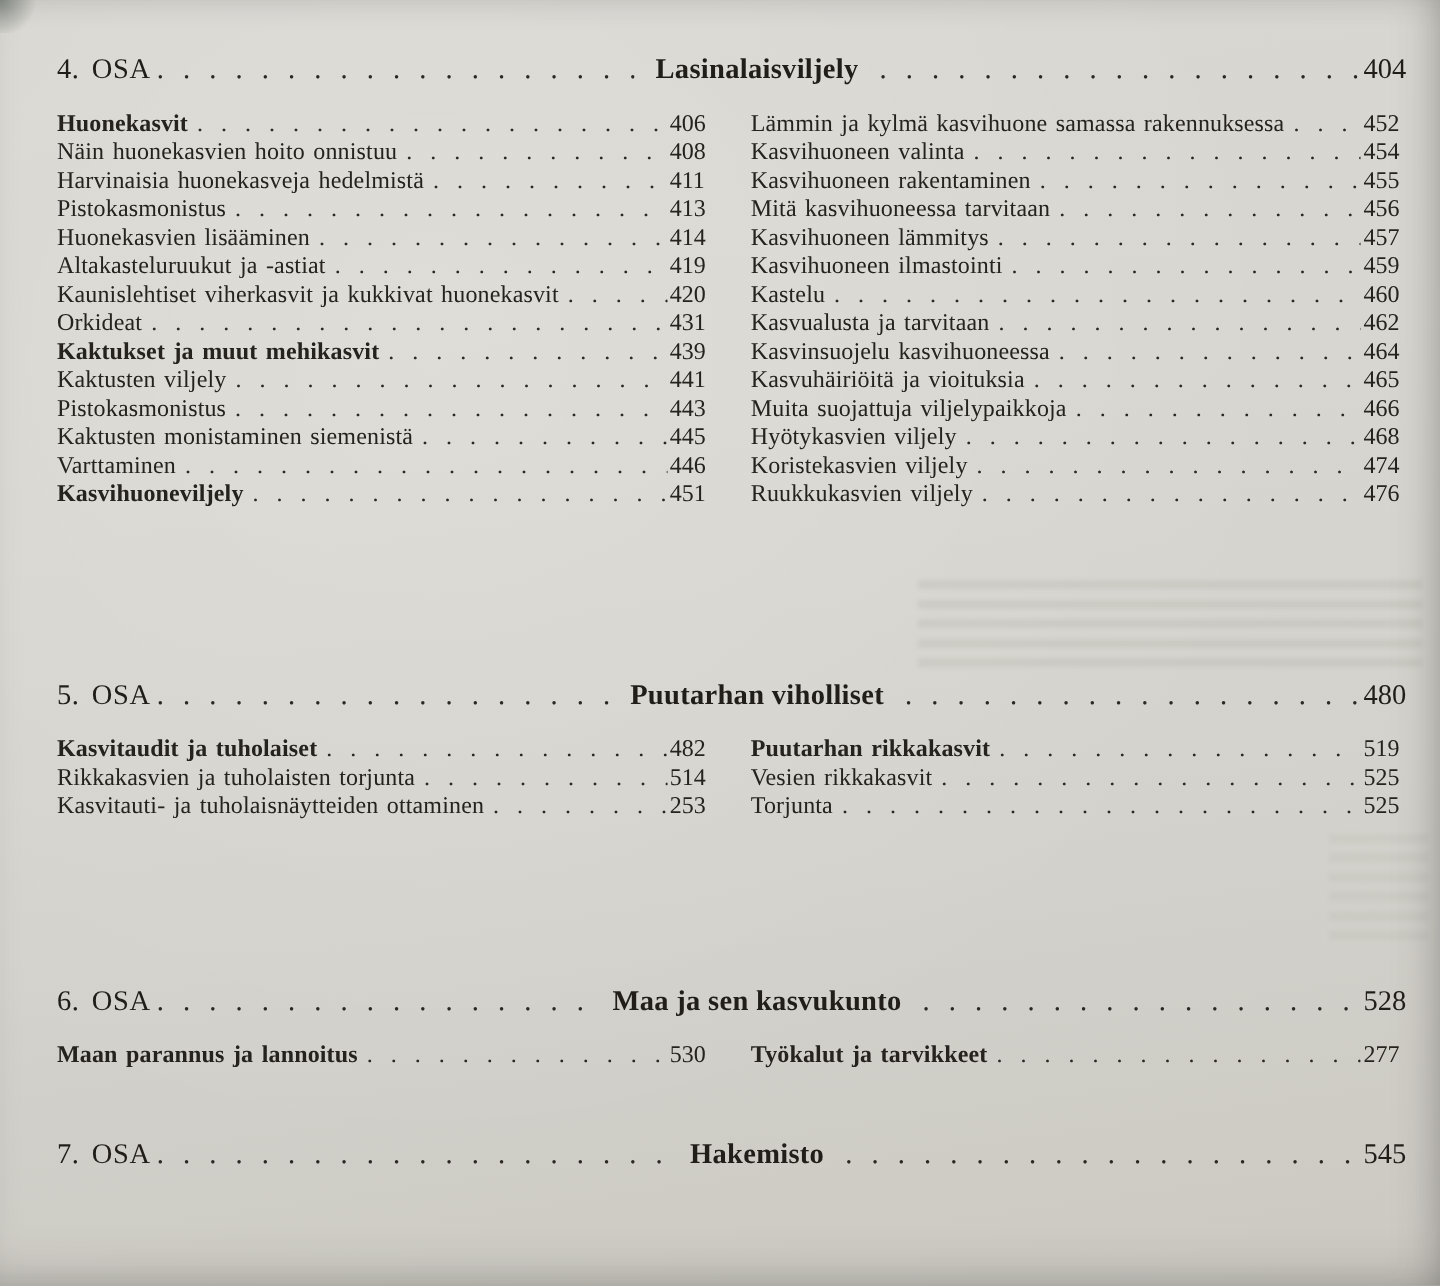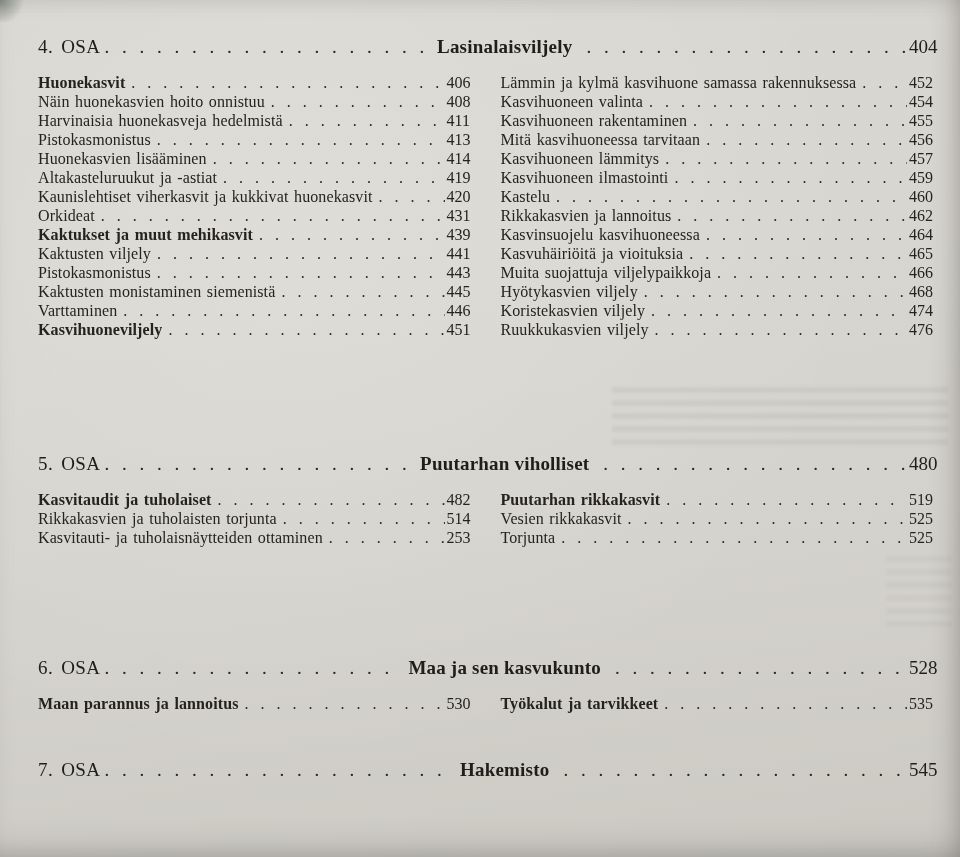--- a/index.html
+++ b/index.html
@@ -232,21 +232,21 @@
     <span class="pagenum">459</span>
   </div>
 
   <div class="row">
     <span class="label">Kastelu</span>
     <span class="dots"></span>
     <span class="pagenum">460</span>
   </div>
 
   <div class="row">
-    <span class="label">Rikkakasvien ja lannoitus</span>
+    <span class="label">Kasvualusta ja tarvitaan</span>
     <span class="dots"></span>
     <span class="pagenum">462</span>
   </div>
 
   <div class="row">
     <span class="label">Kasvinsuojelu kasvihuoneessa</span>
     <span class="dots"></span>
     <span class="pagenum">464</span>
   </div>
 
@@ -347,21 +347,21 @@
   <div class="row">
     <span class="label bold">Maan parannus ja lannoitus</span>
     <span class="dots"></span>
     <span class="pagenum">530</span>
   </div>
 </div>
       <div class="col">
   <div class="row">
     <span class="label bold">Työkalut ja tarvikkeet</span>
     <span class="dots"></span>
-    <span class="pagenum">535</span>
+    <span class="pagenum">277</span>
   </div>
 </div>
     </div>
   </section>
 
   <section class="section">
     <div class="header">
       <span class="sec-num">7. OSA</span>
       <span class="dots"></span>
       <span class="sec-title">Hakemisto</span>

